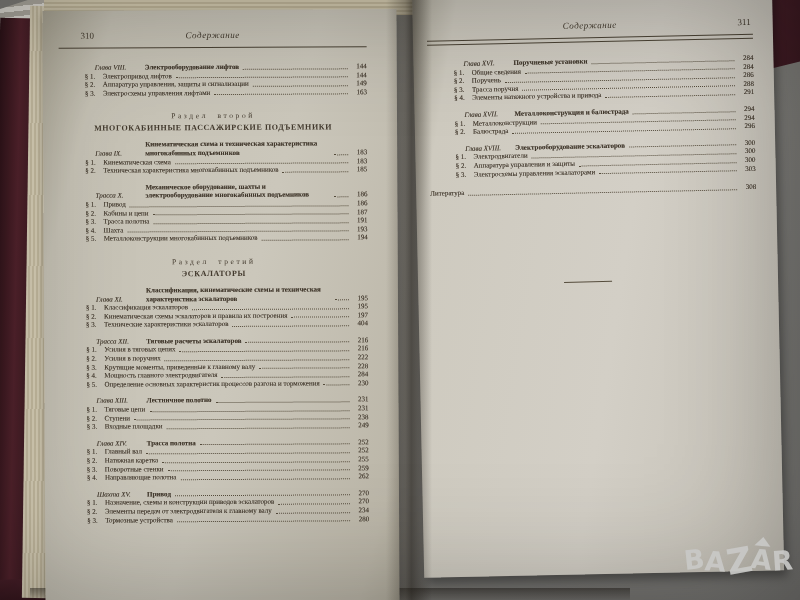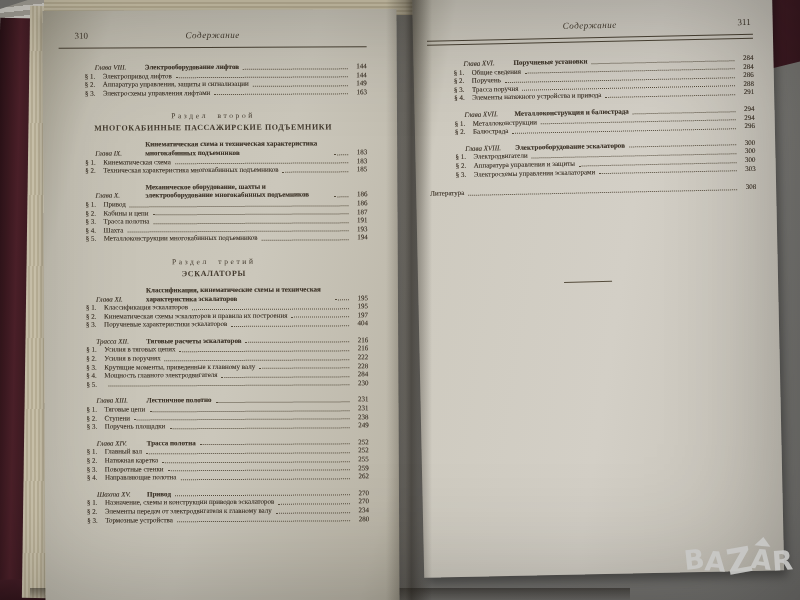--- a/index.html
+++ b/index.html
@@ -31,21 +31,21 @@
   .page-right{left:412px;top:-6px;width:360px;height:584px;transform:rotate(-1.2deg);transform-origin:left top;
              background:linear-gradient(100deg,#aeaa9c 0%,#cecabf 10%,#d3cfc6 55%,#c6c2b8 95%);
              box-shadow:3px 6px 10px rgba(0,0,0,.35);padding:30px 20px 0 14px;}
   .gutter{position:absolute;left:386px;top:0;width:46px;height:600px;pointer-events:none;
           background:linear-gradient(to right,rgba(60,54,44,0) 0%,rgba(60,54,44,.38) 42%,rgba(33,28,21,.5) 55%,rgba(60,54,44,0) 100%);}
   .vignette{position:absolute;inset:0;pointer-events:none;
           box-shadow:inset 0 0 130px rgba(0,0,0,.32);}
   
   .pg-header{position:relative;height:15px;font-size:9px;}
   .pg-num{position:absolute;top:0;}
-  .page-left .pg-num{left:16px;}
+  .page-left .pg-num{left:22px;}
   .page-right .pg-num{right:2px;}
   .running-title{position:absolute;left:0;right:0;text-align:center;font-style:italic;letter-spacing:.5px;}
   .rule-single{border-top:1.6px solid #4a4234;margin-top:2px;}
   .rule-double{height:3px;border-top:1.2px solid #4a4234;border-bottom:1px solid #4a4234;margin-top:2px;}
   
   .entries{margin-top:15px;}
   .toc-row{display:flex;align-items:flex-end;font-size:7px;line-height:8.6px;
            text-shadow:0 0 .5px rgba(60,50,40,.55);}
   .row-label{white-space:nowrap;margin-right:4px;}
   .toc-chapter{margin-top:8px;}
@@ -135,21 +135,21 @@
           <span class="leader"></span>
           <span class="pg-ref">183</span>
         </div>
         <div class="toc-row toc-item">
           <span class="row-label">§ 2.</span>
           <span class="row-title">Техническая характеристика многокабинных подъемников</span>
           <span class="leader"></span>
           <span class="pg-ref">185</span>
         </div>
         <div class="toc-row toc-chapter">
-          <span class="row-label">Глава X.</span>
+          <span class="row-label">Трасса X.</span>
           <span class="row-title">Механическое оборудование, шахты и электрооборудование многокабинных подъемников</span>
           <span class="leader"></span>
           <span class="pg-ref">186</span>
         </div>
         <div class="toc-row toc-item">
           <span class="row-label">§ 1.</span>
           <span class="row-title">Привод</span>
           <span class="leader"></span>
           <span class="pg-ref">186</span>
         </div>
@@ -194,21 +194,21 @@
           <span class="pg-ref">195</span>
         </div>
         <div class="toc-row toc-item">
           <span class="row-label">§ 2.</span>
           <span class="row-title">Кинематическая схемы эскалаторов и правила их построения</span>
           <span class="leader"></span>
           <span class="pg-ref">197</span>
         </div>
         <div class="toc-row toc-item">
           <span class="row-label">§ 3.</span>
-          <span class="row-title">Поручневые характеристики эскалаторов</span>
+          <span class="row-title">Технические характеристики эскалаторов</span>
           <span class="leader"></span>
           <span class="pg-ref">404</span>
         </div>
         <div class="toc-row toc-chapter">
           <span class="row-label">Трасса XII.</span>
           <span class="row-title">Тяговые расчеты эскалаторов</span>
           <span class="leader"></span>
           <span class="pg-ref">216</span>
         </div>
         <div class="toc-row toc-item">
@@ -230,20 +230,21 @@
           <span class="pg-ref">228</span>
         </div>
         <div class="toc-row toc-item">
           <span class="row-label">§ 4.</span>
           <span class="row-title">Мощность главного электродвигателя</span>
           <span class="leader"></span>
           <span class="pg-ref">284</span>
         </div>
         <div class="toc-row toc-item">
           <span class="row-label">§ 5.</span>
+          <span class="row-title">Определение основных характеристик процессов разгона и торможения</span>
           <span class="leader"></span>
           <span class="pg-ref">230</span>
         </div>
         <div class="toc-row toc-chapter">
           <span class="row-label">Глава XIII.</span>
           <span class="row-title">Лестничное полотно</span>
           <span class="leader"></span>
           <span class="pg-ref">231</span>
         </div>
         <div class="toc-row toc-item">
@@ -253,21 +254,21 @@
           <span class="pg-ref">231</span>
         </div>
         <div class="toc-row toc-item">
           <span class="row-label">§ 2.</span>
           <span class="row-title">Ступени</span>
           <span class="leader"></span>
           <span class="pg-ref">238</span>
         </div>
         <div class="toc-row toc-item">
           <span class="row-label">§ 3.</span>
-          <span class="row-title">Поручень площадки</span>
+          <span class="row-title">Входные площадки</span>
           <span class="leader"></span>
           <span class="pg-ref">249</span>
         </div>
         <div class="toc-row toc-chapter">
           <span class="row-label">Глава XIV.</span>
           <span class="row-title">Трасса полотна</span>
           <span class="leader"></span>
           <span class="pg-ref">252</span>
         </div>
         <div class="toc-row toc-item">

